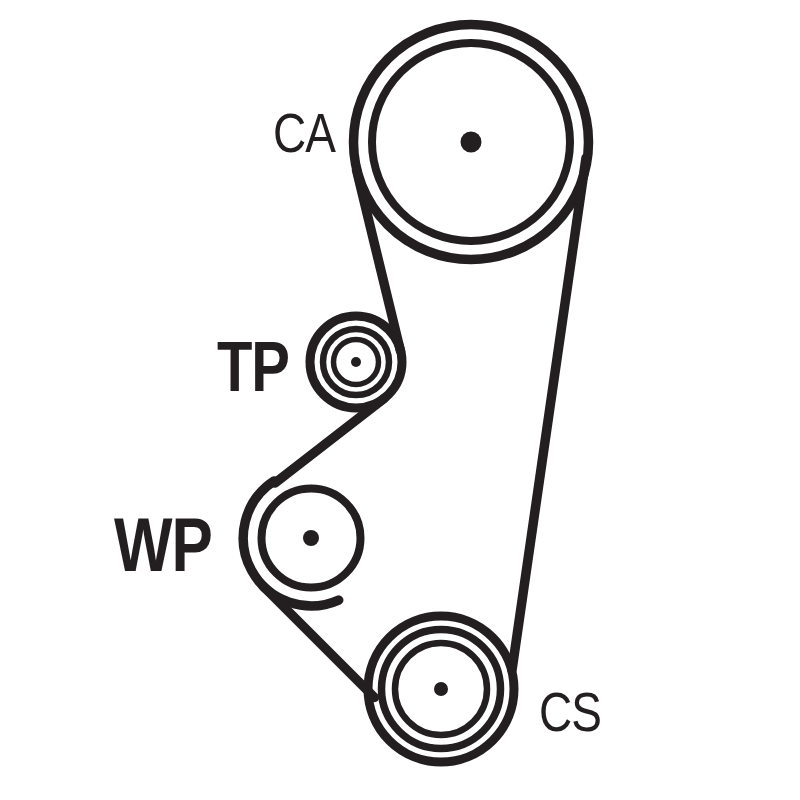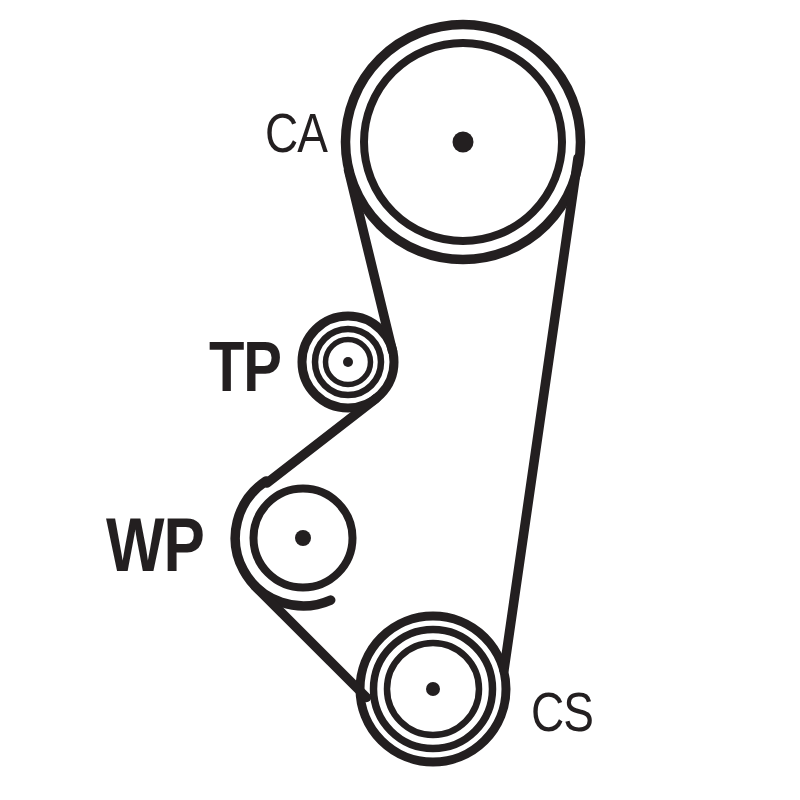--- a/index.html
+++ b/index.html
@@ -5,20 +5,21 @@
   html, body {
     margin: 0;
     padding: 0;
   }
   .stage {
     position: relative;
     width: 736px;
     height: 800px;
     background: #ffffff;
     overflow: hidden;
+    padding-left: 8px;
   }
   svg {
     display: block;
     width: 800px;
     height: 800px;
   }
   .label-regular {
     font-family: "Liberation Sans", "DejaVu Sans", sans-serif;
     font-weight: 400;
     letter-spacing: -1px;

